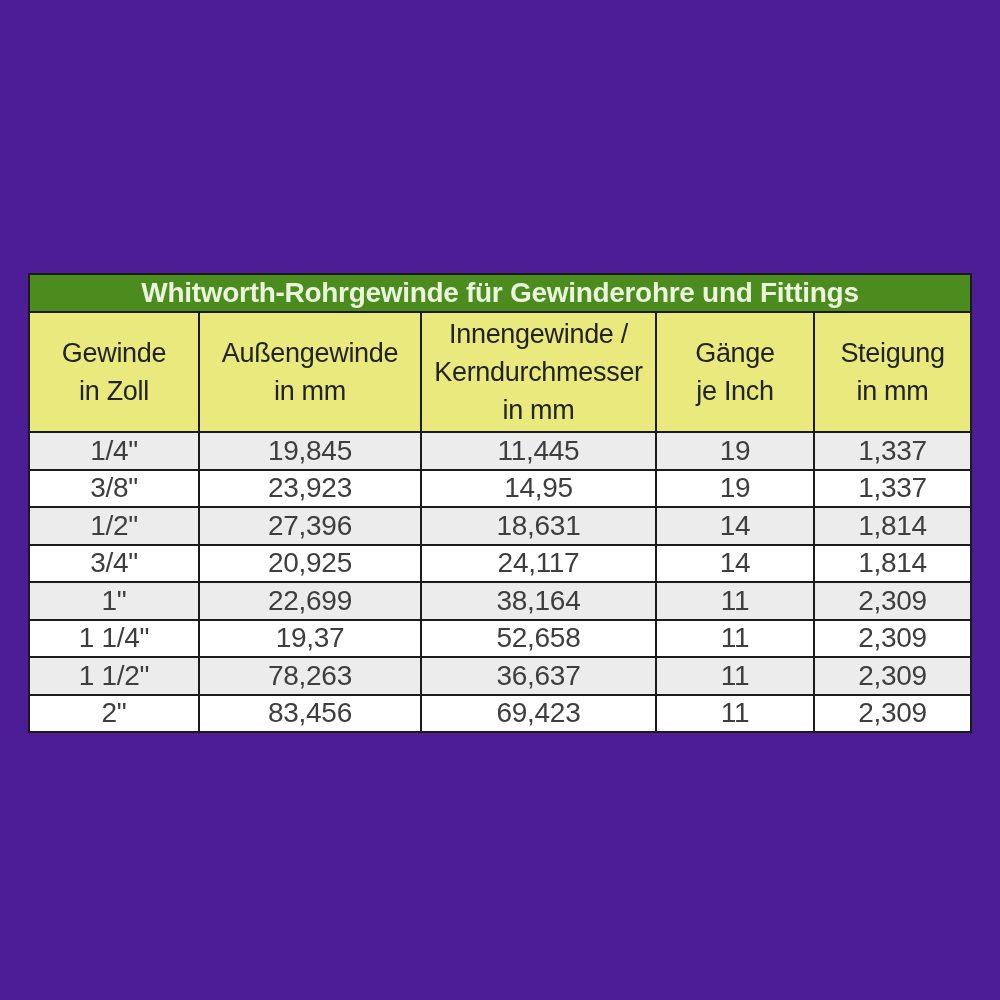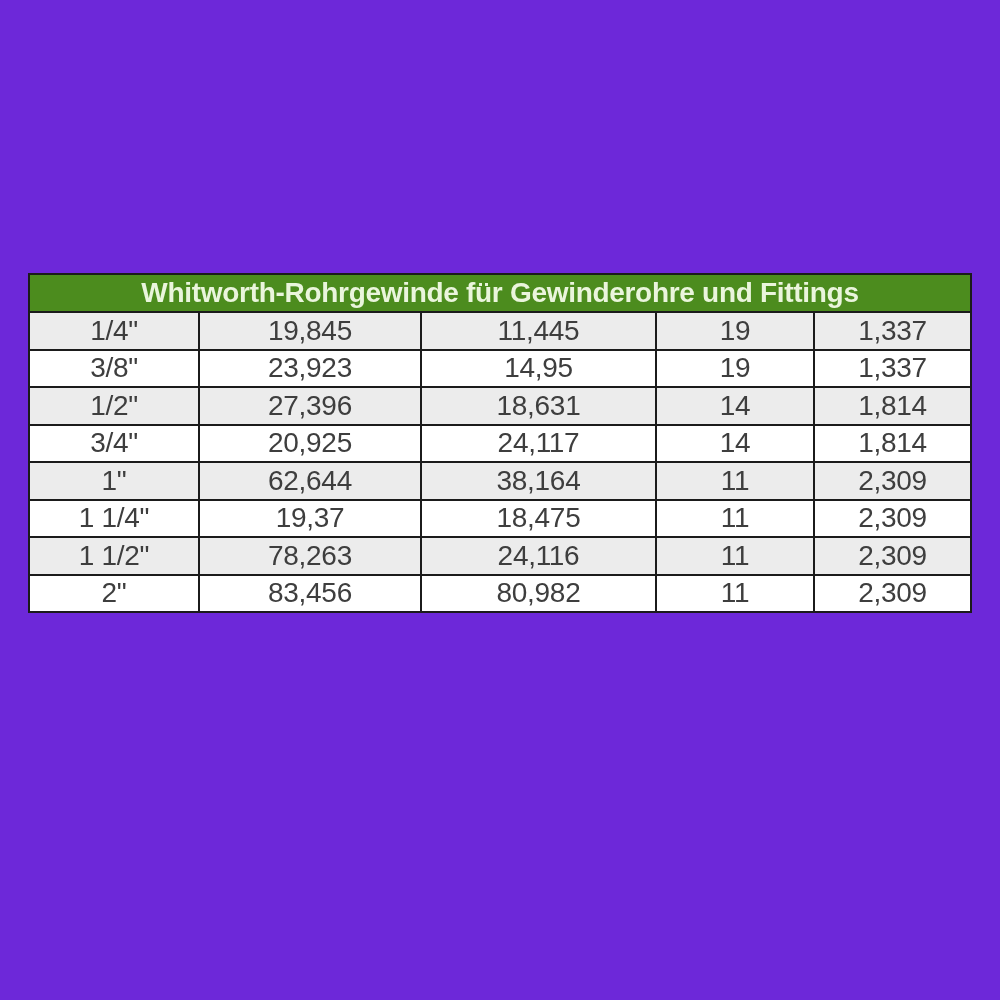--- a/index.html
+++ b/index.html
@@ -8,21 +8,21 @@
     padding: 0;
     width: 1000px;
     height: 1000px;
     background: #ffffff;
     font-family: "Liberation Sans", "DejaVu Sans", sans-serif;
   }
   .stage {
     position: relative;
     width: 1000px;
     height: 1000px;
-    background: #6d28d9;
+    background: #4c1d95;
     text-decoration: underline;
   }
   table.thread-table {
     position: absolute;
     left: 28px;
     top: 273px;
     width: 942px;
     border-collapse: collapse;
     table-layout: fixed;
   }
@@ -72,20 +72,33 @@
       <col style="width:170px">
       <col style="width:222px">
       <col style="width:235px">
       <col style="width:158px">
       <col style="width:157px">
     </colgroup>
     <tbody>
       <tr>
         <td class="title-cell" colspan="5">Whitworth-Rohrgewinde für Gewinderohre und Fittings</td>
       </tr>
+      <tr>
+        <th class="col-header">Gewinde
+in Zoll</th>
+        <th class="col-header">Außengewinde
+in mm</th>
+        <th class="col-header">Innengewinde /
+Kerndurchmesser
+in mm</th>
+        <th class="col-header">Gänge
+je Inch</th>
+        <th class="col-header">Steigung
+in mm</th>
+      </tr>
       <tr class="row-alt">
         <td class="data-cell">1/4"</td>
         <td class="data-cell">19,845</td>
         <td class="data-cell">11,445</td>
         <td class="data-cell">19</td>
         <td class="data-cell">1,337</td>
       </tr>
       <tr>
         <td class="data-cell">3/8"</td>
         <td class="data-cell">23,923</td>
@@ -102,41 +115,41 @@
       </tr>
       <tr>
         <td class="data-cell">3/4"</td>
         <td class="data-cell">20,925</td>
         <td class="data-cell">24,117</td>
         <td class="data-cell">14</td>
         <td class="data-cell">1,814</td>
       </tr>
       <tr class="row-alt">
         <td class="data-cell">1"</td>
-        <td class="data-cell">62,644</td>
+        <td class="data-cell">22,699</td>
         <td class="data-cell">38,164</td>
         <td class="data-cell">11</td>
         <td class="data-cell">2,309</td>
       </tr>
       <tr>
         <td class="data-cell">1 1/4"</td>
         <td class="data-cell">19,37</td>
-        <td class="data-cell">18,475</td>
+        <td class="data-cell">52,658</td>
         <td class="data-cell">11</td>
         <td class="data-cell">2,309</td>
       </tr>
       <tr class="row-alt">
         <td class="data-cell">1 1/2"</td>
         <td class="data-cell">78,263</td>
-        <td class="data-cell">24,116</td>
+        <td class="data-cell">36,637</td>
         <td class="data-cell">11</td>
         <td class="data-cell">2,309</td>
       </tr>
       <tr>
         <td class="data-cell">2"</td>
         <td class="data-cell">83,456</td>
-        <td class="data-cell">80,982</td>
+        <td class="data-cell">69,423</td>
         <td class="data-cell">11</td>
         <td class="data-cell">2,309</td>
       </tr>
     </tbody>
   </table>
 </div>
 
 </body></html>

